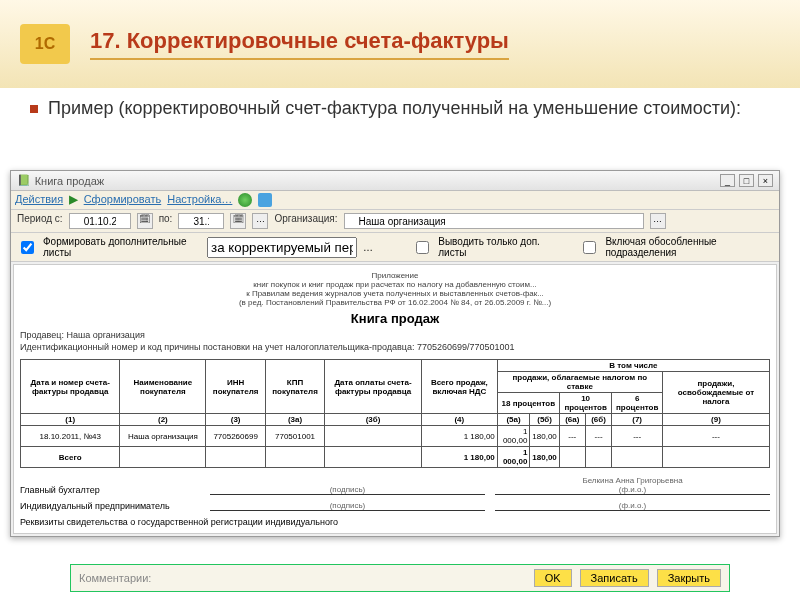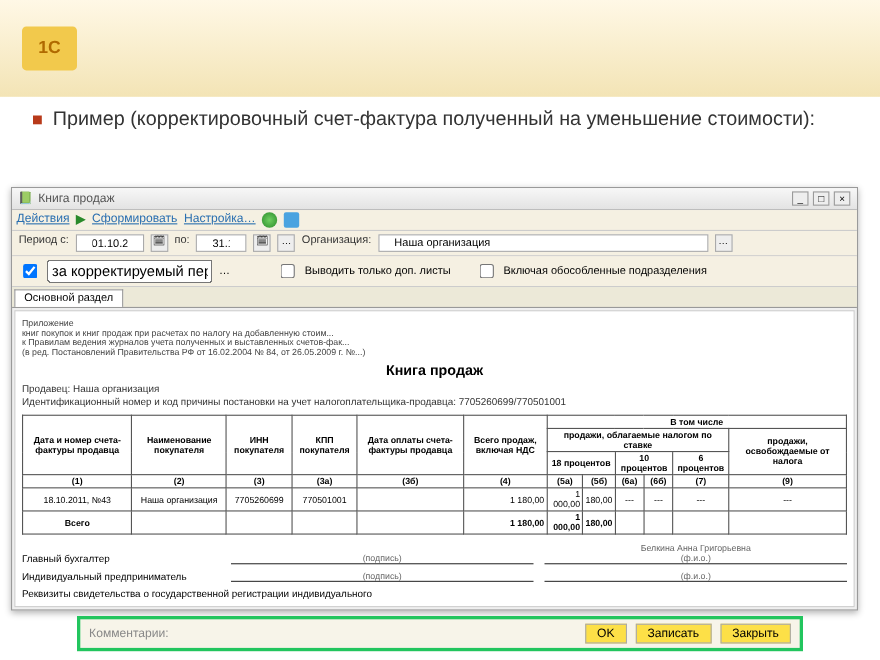--- a/index.html
+++ b/index.html
@@ -87,21 +87,21 @@
   }
   .tabbar { background:#ece9d8; padding:2px 2px 0; border-bottom:1px solid #999; }
   .tab { display:inline-block; background:#fff; border:1px solid #999; border-bottom:none; padding:2px 8px; font-size:10px; }
   .report {
     background:#fff;
     padding:6px;
     border:1px solid #ccc;
     margin:2px;
     font-size:9px;
   }
-  .report .right { text-align:left; font-size:8px; color:#444; }
+  .report .right { text-align:center; font-size:8px; color:#444; }
   .report h3 { text-align:center; margin:4px 0; font-size:13px; font-weight:bold; }
   .report .meta { font-size:9px; color:#333; line-height:1.3; }
   table.data {
     border-collapse:collapse;
     width:100%;
     margin-top:6px;
     font-size:8px;
   }
   table.data th, table.data td {
     border:1px solid #555;
@@ -112,34 +112,35 @@
   table.data td.num { text-align:right; }
   .signatures { margin-top:8px; font-size:9px; }
   .sig-row { display:flex; gap:10px; align-items:flex-end; margin-bottom:6px; }
   .sig-label { width:180px; }
   .sig-line { flex:1; border-bottom:1px solid #333; text-align:center; font-size:8px; color:#666; }
   .footer-bar {
     position:absolute;
     bottom:8px; left:70px;
     width:660px;
     background:#f7f4e9;
-    border:3px solid #22c55e;
+    border:1px solid #22c55e;
     padding:4px 8px;
     display:flex; align-items:center; gap:8px;
     font-size:11px;
   }
   .footer-bar .f-btn { border:1px solid #aaa; background:#fde047; padding:2px 10px; cursor:pointer; }
   .footer-bar .comment-label { color:#888; }
   .footer-bar .spacer { flex:1; }
 </style>
 </head>
 <body>
 
 <div class="slide-header">
   <div class="logo">1C</div>
+  <div class="slide-title">17. Корректировочные счета-фактуры</div>
 </div>
 
 <div class="slide-body">
   <div class="bullet">
     <div class="bullet-sq"></div>
     <div class="bullet-text">Пример (корректировочный счет-фактура полученный на уменьшение стоимости):</div>
   </div>
 </div>
 
 <div class="window">
@@ -168,33 +169,31 @@
     <input type="text" style="width: 46px;" value="31.12.2011">
     <span class="sm-btn">🗓</span>
     <span class="sm-btn">…</span>
     <label>Организация:</label>
     <input type="text" style="width: 300px;" value="Наша организация">
     <span class="sm-btn">…</span>
   </div>
 
   <div class="checkbox-row">
     <input type="checkbox" checked="" style="">
+    <label>Формировать дополнительные листы</label>
     <input type="text" style="width: 150px;" value="за корректируемый период">
     <span class="sm-btn">…</span>
     <span style="width:30px"></span>
     <input type="checkbox" style="">
     <label>Выводить только доп. листы</label>
     <span style="width:10px"></span>
     <input type="checkbox" style="">
     <label>Включая обособленные подразделения</label>
   </div>
 
-  <div class="tabbar">
-    <span class="tab">Основной раздел</span>
-  </div>
 
   <div class="report">
     <div class="right">
       <div>Приложение</div>
       <div>книг покупок и книг продаж при расчетах по налогу на добавленную стоим...</div>
       <div>к Правилам ведения журналов учета полученных и выставленных счетов-фак...</div>
       <div>(в ред. Постановлений Правительства РФ от 16.02.2004 № 84, от 26.05.2009 г. №...)</div>
     </div>
     <h3>Книга продаж</h3>
     <div class="meta">

